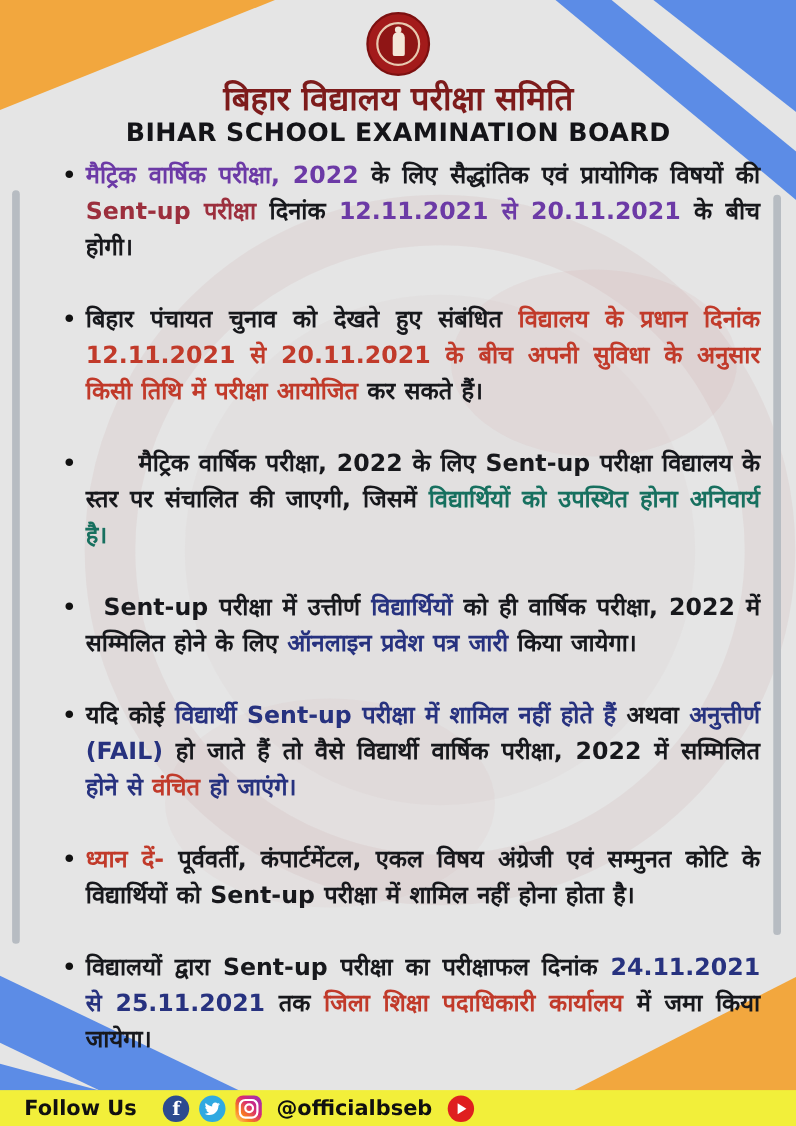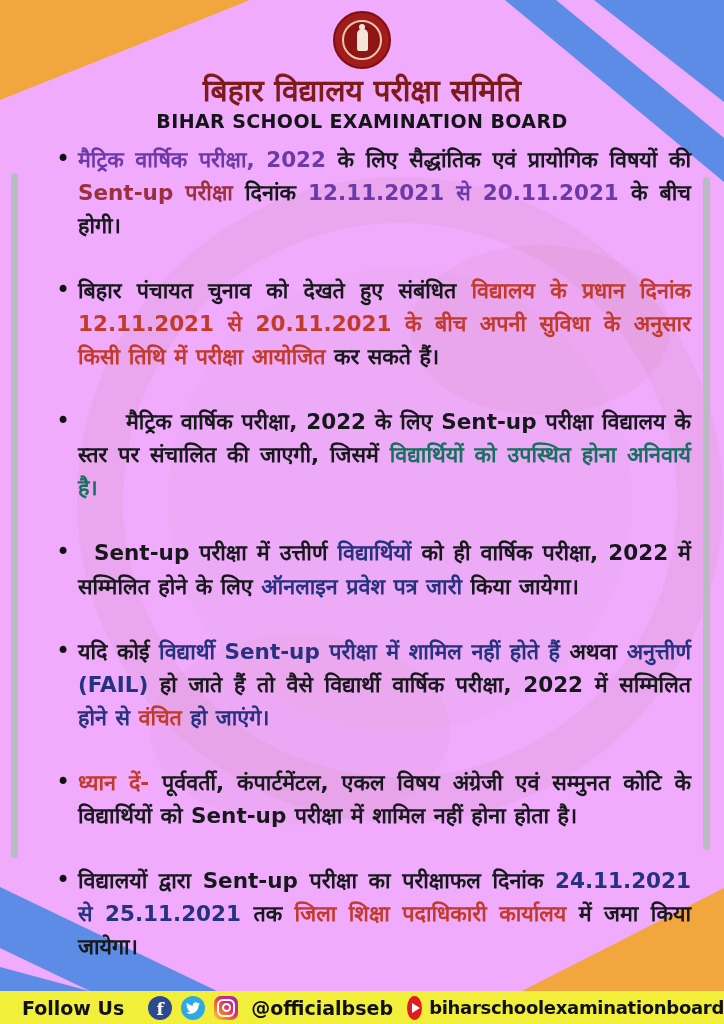--- a/index.html
+++ b/index.html
@@ -1,39 +1,39 @@
 <!DOCTYPE html>
 <html><head>
 <meta charset="utf-8">
 <style>
   html,body{margin:0;padding:0;}
   .page{
     position:relative;width:724px;height:1024px;overflow:hidden;
-    background:#f0abfc;
+    background:#e5e5e5;
     font-family:"DejaVu Sans",sans-serif;
   }
   .decor{position:absolute;left:0;top:0;z-index:0;}
   .header{position:relative;z-index:2;padding-top:11px;text-align:center;}
   .logo-outer{
     width:58px;height:58px;margin:0 auto;border-radius:50%;
     background:#a31b1b;border:2px solid #7c1010;box-sizing:border-box;
     display:flex;align-items:center;justify-content:center;
   }
   .logo-inner{
     width:40px;height:40px;border-radius:50%;background:#8f1515;
     border:2px solid #e8c9b0;box-sizing:border-box;
     display:flex;align-items:center;justify-content:center;
   }
   .logo-fig{width:11px;height:22px;background:#f3e6d8;border-radius:5px 5px 2px 2px;position:relative;}
   .logo-fig:before{content:"";position:absolute;top:-5px;left:2.5px;width:6px;height:6px;border-radius:50%;background:#f3e6d8;}
   .title-hi{
     margin-top:5px;font-size:30px;font-weight:700;color:#7d1b1b;line-height:34px;
   }
   .title-en{
-    margin-top:2px;font-size:19px;font-weight:700;color:#141418;letter-spacing:.4px;line-height:22px;
+    margin-top:2px;font-size:23px;font-weight:700;color:#141418;letter-spacing:.4px;line-height:22px;
   }
   .content{position:absolute;top:143px;left:56px;right:33px;z-index:2;}
   ul.bullets{list-style:none;margin:0;padding:0;}
   li.bullet{display:flex;margin-bottom:32px;}
   li.bullet:last-child{margin-bottom:0;}
   .dot{flex:0 0 22px;width:22px;font-size:24px;line-height:33px;color:#111;}
   .btxt{
     flex:1 1 auto;font-size:21.5px;font-weight:700;line-height:33px;
     text-align:justify;color:#17181c;word-spacing:1px;
   }
@@ -132,16 +132,15 @@
         <svg width="14" height="14" viewBox="0 0 512 512" aria-hidden="true">
           <path fill="#ffffff" d="M459.37 151.716c.325 4.548.325 9.097.325 13.645 0 138.72-105.583 298.558-298.558 298.558-59.452 0-114.68-17.219-161.137-47.106 8.447.974 16.568 1.299 25.34 1.299 49.055 0 94.213-16.568 130.274-44.832-46.132-.975-84.792-31.188-98.112-72.772 6.498.974 12.995 1.624 19.818 1.624 9.421 0 18.843-1.3 27.614-3.573-48.081-9.747-84.143-51.98-84.143-102.985v-1.299c13.969 7.797 30.214 12.67 47.431 13.319-28.264-18.843-46.781-51.005-46.781-87.391 0-19.492 5.197-37.36 14.294-52.954 51.655 63.675 129.3 105.258 216.365 109.807-1.624-7.797-2.599-15.918-2.599-24.04 0-57.828 46.782-104.934 104.934-104.934 30.213 0 57.502 12.67 76.67 33.137 23.715-4.548 46.456-13.32 66.599-25.34-7.798 24.366-24.366 44.833-46.132 57.827 21.117-2.273 41.584-8.122 60.426-16.243-14.292 20.791-32.161 39.308-52.628 54.253z"></path>
         </svg>
       </span>
       <span class="ig"></span>
     </span>
     <span class="handle1">@officialbseb</span>
     <span class="cicon yt yt-wrap">
         <span class="yt-tri"></span>
       </span>
-    <span class="handle2">biharschoolexaminationboard</span>
   </div>
 
 </div>
 
 </body></html>

